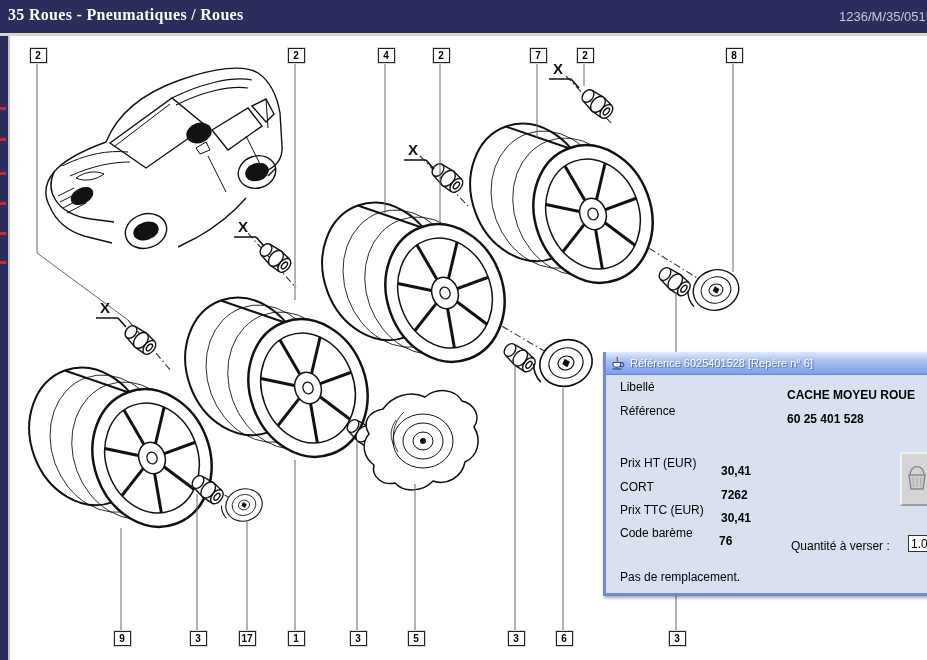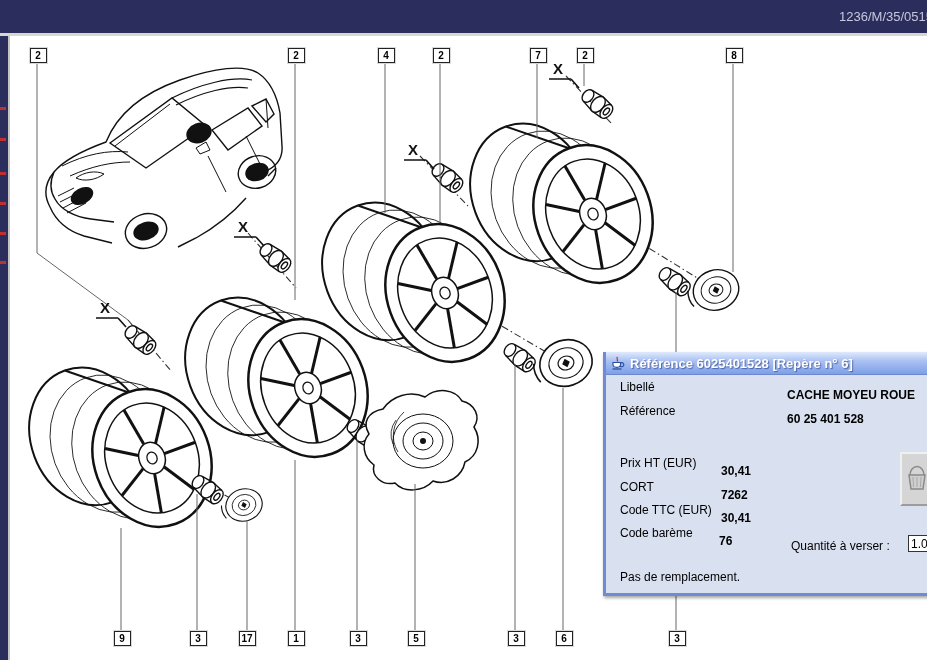--- a/index.html
+++ b/index.html
@@ -29,21 +29,21 @@
       border:1px solid #222;box-shadow:0 0 0 1px #d8d8d8;
       font:bold 10px/13px "Liberation Sans",sans-serif;text-align:center;z-index:3;cursor:pointer;}
   
   #dialog{position:absolute;left:603px;top:352px;width:341px;height:241px;z-index:10;
       background:var(--dialog-bg,#d9e1f0);background:var(--dialog_bg);
       border:3px solid var(--dialog_border);border-top:none;
       box-shadow:1px 2px 3px rgba(0,0,0,.35);font-size:12px;color:#000;}
   .titlebar{height:22px;display:flex;align-items:center;gap:5px;padding:0 4px;
       background:linear-gradient(180deg,var(--titlebar_top) 0%,#aac1f2 40%,var(--titlebar_bottom) 100%);
       border-bottom:1px solid #6b87d0;cursor:default;}
-  .dlg-title{color:var(--titlebar_text);font-weight:bold;font-size:13px;
+  .dlg-title{color:var(--titlebar_text);font-weight:normal;font-size:11px;
       text-shadow:1px 1px 1px rgba(40,60,130,.65);white-space:nowrap;}
   .lbl{position:absolute;left:14px;white-space:nowrap;}
   .val{position:absolute;font-weight:bold;white-space:nowrap;margin-top:8px;}
   .qty-label{position:absolute;left:185px;top:187px;white-space:nowrap;}
   .qty-input{position:absolute;left:302px;top:183px;width:46px;height:15px;border:1px solid #333;
       font:12px "Liberation Sans",sans-serif;padding:0 2px;background:#fff;}
   .basket-btn{position:absolute;left:294px;top:100px;width:30px;height:50px;background:#d5d5d5;
       border:2px outset #f0f0f0;display:flex;align-items:center;justify-content:center;cursor:default;}
   .note{position:absolute;left:14px;top:218px;}
 </style>
@@ -175,20 +175,21 @@
         <line x1="295" x2="295" y1="631" y2="460"></line>
         <line x1="357" x2="357" y1="631" y2="440"></line>
         <line x1="415" x2="415" y1="631" y2="484"></line>
         <line x1="515" x2="515" y1="631" y2="364"></line>
         <line x1="563" x2="563" y1="631" y2="388"></line>
         <line x1="676" x2="676" y1="631" y2="292"></line>
       </g>
   </svg>
 
   <div class="header">
+    <span class="page-title">35 Roues - Pneumatiques / Roues</span>
     <span class="doc-ref">1236/M/35/0515</span>
   </div>
   <div class="subbar"></div>
 
   <div class="sidestrip"></div>
   <div class="sidestrip-edge"></div>
   <div id="ticks">
       <div class="tick" style="top: 107px;"></div>
       <div class="tick" style="top: 138px;"></div>
       <div class="tick" style="top: 172px;"></div>
@@ -228,21 +229,21 @@
     </div>
 
     <span class="lbl" style="top:28px">Libellé</span>
     <span class="val" style="top:28px;left:181px">CACHE MOYEU ROUE</span>
     <span class="lbl" style="top:52px">Référence</span>
     <span class="val" style="top:52px;left:181px">60 25 401 528</span>
     <span class="lbl" style="top:104px">Prix HT (EUR)</span>
     <span class="val" style="top:104px;left:115px">30,41</span>
     <span class="lbl" style="top:128px">CORT</span>
     <span class="val" style="top:128px;left:115px">7262</span>
-    <span class="lbl" style="top:151px">Code TTC (EUR)</span>
+    <span class="lbl" style="top:151px">Prix TTC (EUR)</span>
     <span class="val" style="top:151px;left:115px">30,41</span>
     <span class="lbl" style="top:174px">Code barème</span>
     <span class="val" style="top:174px;left:113px">76</span>
 
     <div class="basket-btn">
       <svg width="22" height="28" viewBox="0 0 22 28">
         <path d="M4,10 A5,6 0 0 1 18,10" fill="none" stroke="#8a8a8a" stroke-width="1.5"></path>
         <path d="M3,10 L19,10 L17,24 L5,24 Z" fill="#cfcfcf" stroke="#8a8a8a" stroke-width="1.5"></path>
         <path d="M7,12 L7.5,22 M11,12 L11,22 M15,12 L14.5,22" stroke="#a8a8a8" stroke-width="1"></path>
       </svg>

